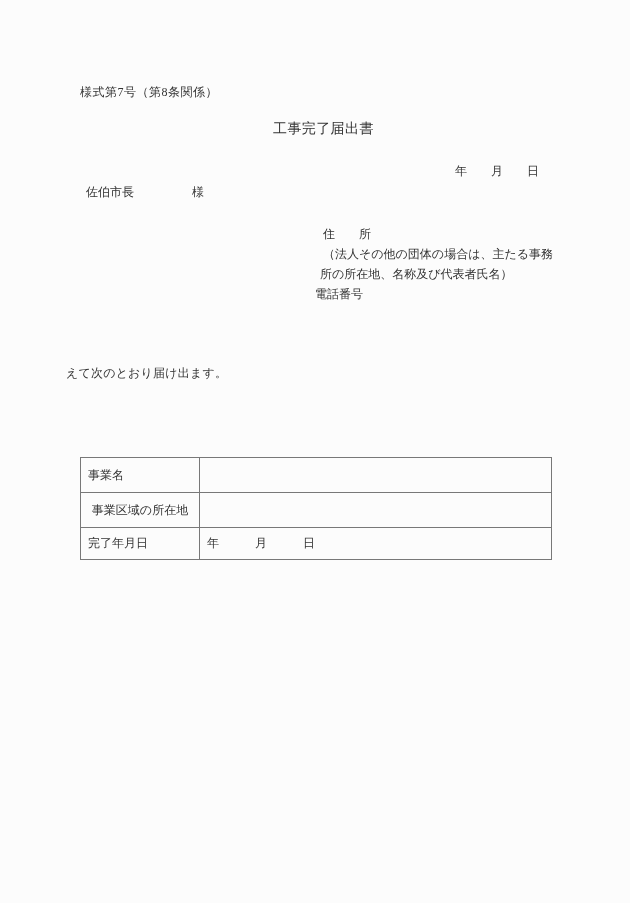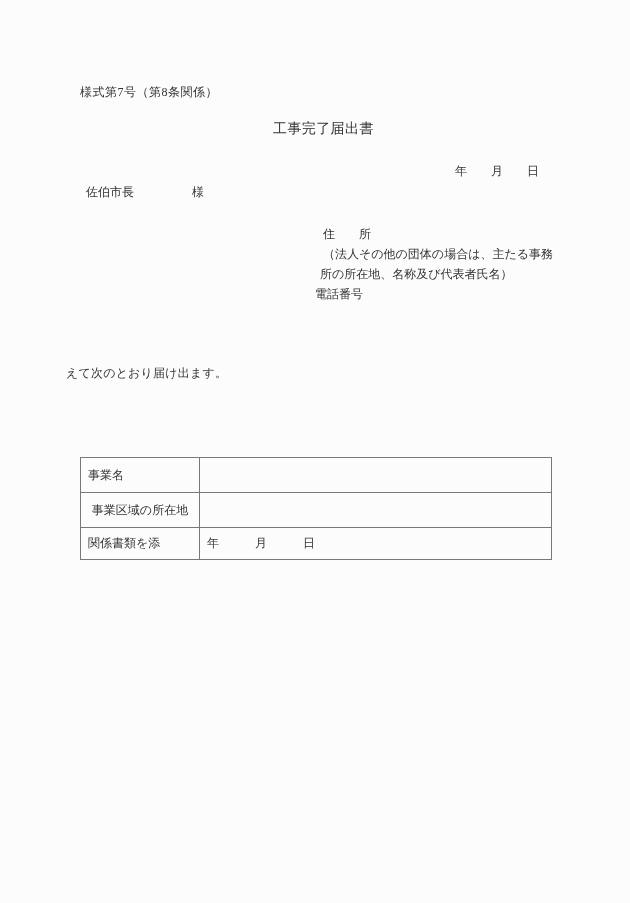--- a/index.html
+++ b/index.html
@@ -106,20 +106,20 @@
       <td></td>
     </tr>
     <tr class="r2">
       <td>
         <div>事業区域の所在地</div>
       </td>
       <td></td>
     </tr>
     <tr class="r4">
       <td>
-        <div>関係書類を添</div>
+        <div>完了年月日</div>
       </td>
       <td class="date-cell">年　　　月　　　日</td>
     </tr>
   </tbody>
     </table>
 
 </div>
 
 </body></html>

